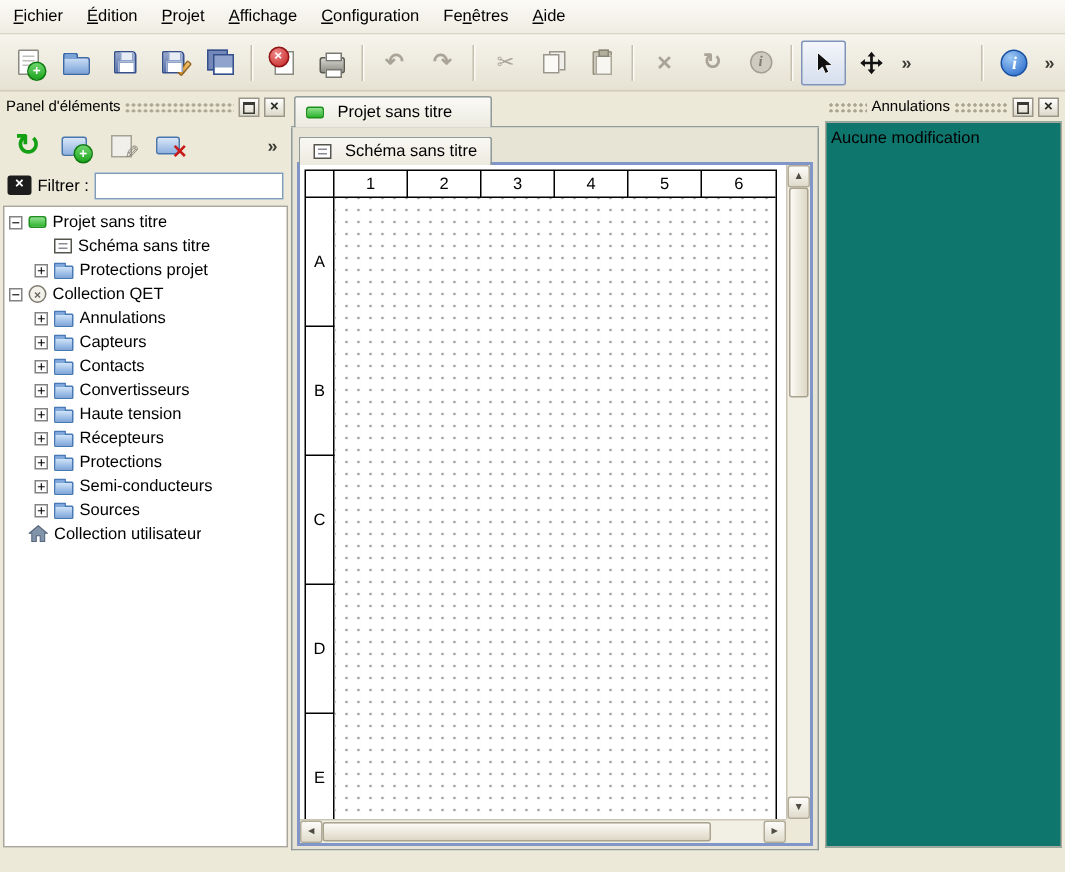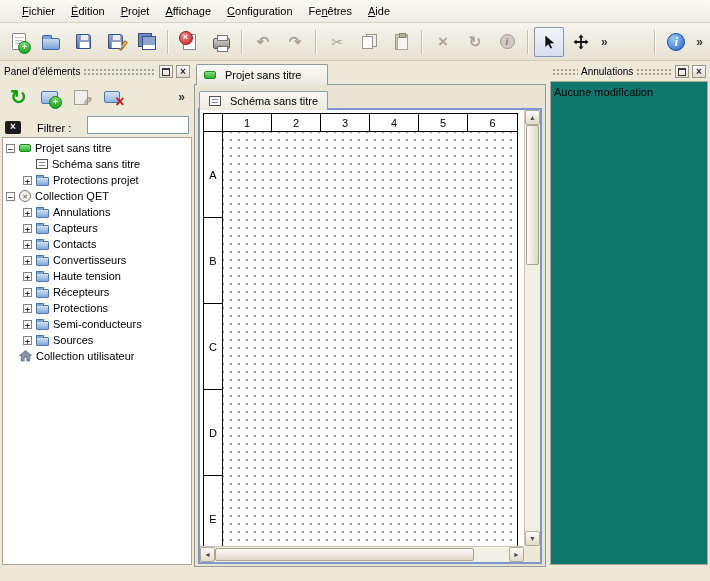--- a/index.html
+++ b/index.html
@@ -1,21 +1,21 @@
 <!DOCTYPE html>
 <html><head>
 <meta charset="utf-8">
 <style>
   html,body{margin:0;padding:0;width:710px;height:581px;overflow:hidden;
     background:#ece9d8;font-family:"Liberation Sans",sans-serif;font-size:11px;color:#000;}
   *{box-sizing:border-box;}
 
   
   .menubar{height:23px;display:flex;align-items:center;background:linear-gradient(#fbfaf6,#efecE1);
-    border-bottom:1px solid #d9d5c6;padding-left:14px;}
+    border-bottom:1px solid #d9d5c6;padding-left:1px;}
   .menu-item{padding:4px 8px;cursor:default;}
   .menu-item u{text-decoration:underline;}
 
   
   .toolbar{height:38px;display:flex;align-items:center;background:linear-gradient(#f6f4ec,#e6e2d3);
     border-bottom:1px solid #cfcaba;padding:0 3px;}
   .tbtn{width:30px;height:30px;display:flex;align-items:center;justify-content:center;
     border:1px solid transparent;border-radius:2px;margin:0 1px;flex:none;position:relative;}
   .tbtn.active{border:1px solid #7f93bb;background:linear-gradient(#f3f6fb,#d6dfee);}
   .tsep{width:2px;height:24px;border-left:1px solid #c4bfae;border-right:1px solid #fbfaf4;margin:0 4px;flex:none;}
@@ -92,21 +92,21 @@
   .e-new{position:relative;width:17px;height:13px;background:linear-gradient(#d9e6f8,#8fb2e0);border:1px solid #4a76ae;border-radius:2px;}
   .e-new::after{content:"+";position:absolute;right:-5px;bottom:-6px;width:11px;height:11px;
     background:linear-gradient(#6ed66e,#1ea51e);border:1px solid #0e7a0e;border-radius:50%;
     color:#fff;font:bold 9px/10px "Liberation Sans",sans-serif;text-align:center;}
   .e-edit{position:relative;width:14px;height:15px;background:#f0efe9;border:1px solid #a5a195;}
   .e-edit::after{content:"\270e";position:absolute;right:-6px;bottom:-4px;font-size:12px;color:#8a867a;transform:rotate(90deg);}
   .e-del{position:relative;width:16px;height:12px;background:linear-gradient(#d9e6f8,#8fb2e0);border:1px solid #4a76ae;border-radius:2px;}
   .e-del::after{content:"\00d7";position:absolute;right:-6px;bottom:-8px;color:#c81818;font:bold 16px/16px "Liberation Sans",sans-serif;}
 
   
-  .filter-row{height:24px;display:flex;align-items:flex-end;gap:16px;padding:0 3px 3px 3px;flex:none;}
+  .filter-row{height:24px;display:flex;align-items:center;gap:4px;padding:0 3px 3px 3px;flex:none;}
   .f-clear{width:16px;height:13px;background:#1c1c1c;border-radius:2px;color:#fff;text-align:center;
     font:bold 10px/12px "Liberation Sans",sans-serif;flex:none;}
   .f-clear::before{content:"\00d7";}
   .filter-input{flex:1;height:18px;border:1px solid #7f9db9;background:#fff;font:11px "Liberation Sans",sans-serif;padding:1px 3px;min-width:0;}
 
   
   .tree{flex:1;background:#fff;border:1px solid #aaa69a;overflow:hidden;padding-top:2px;}
   .titem{height:16px;display:flex;align-items:center;white-space:nowrap;}
   .titem.lvl0{padding-left:3px;}
   .titem.lvl1{padding-left:20px;}

